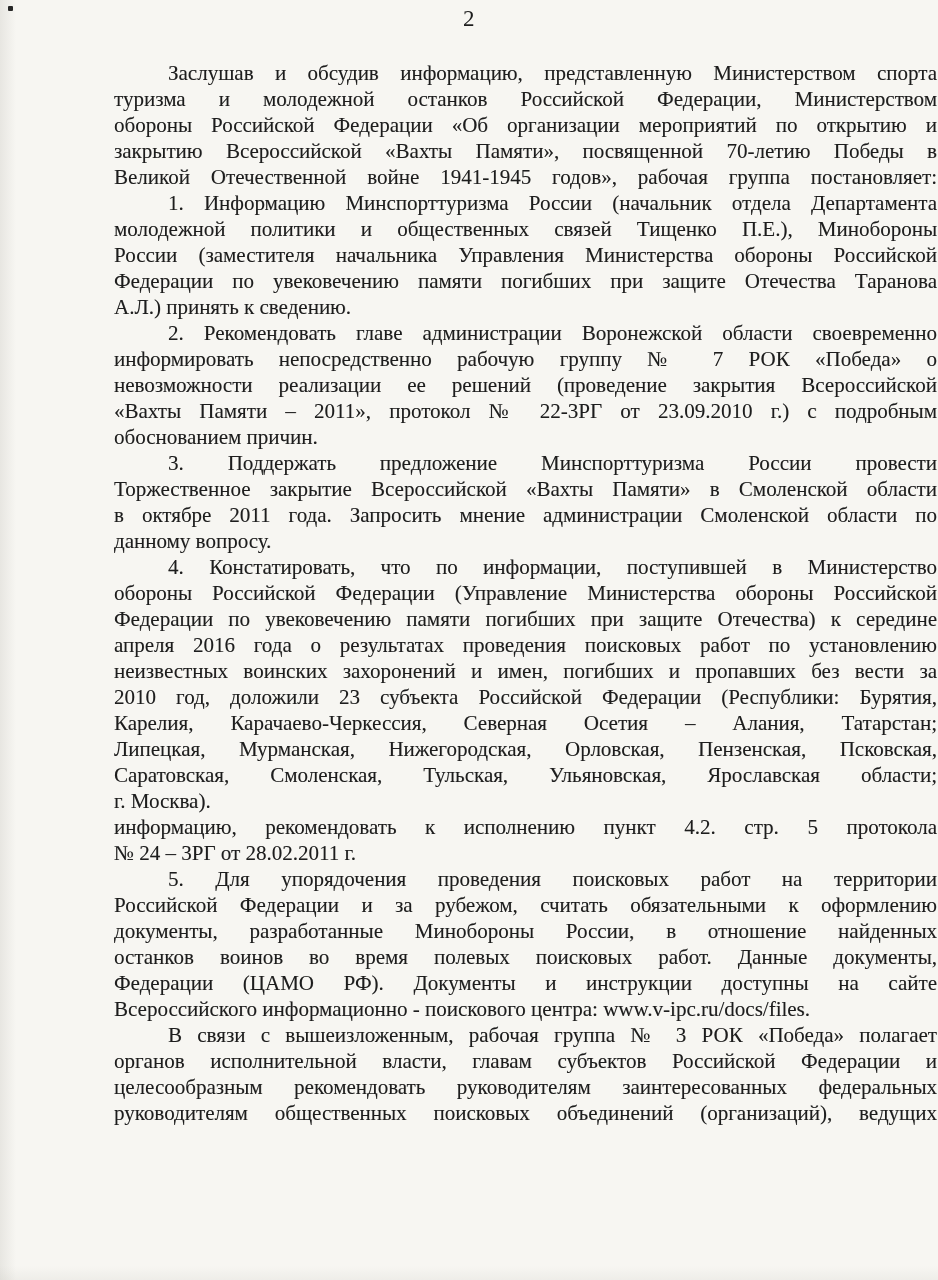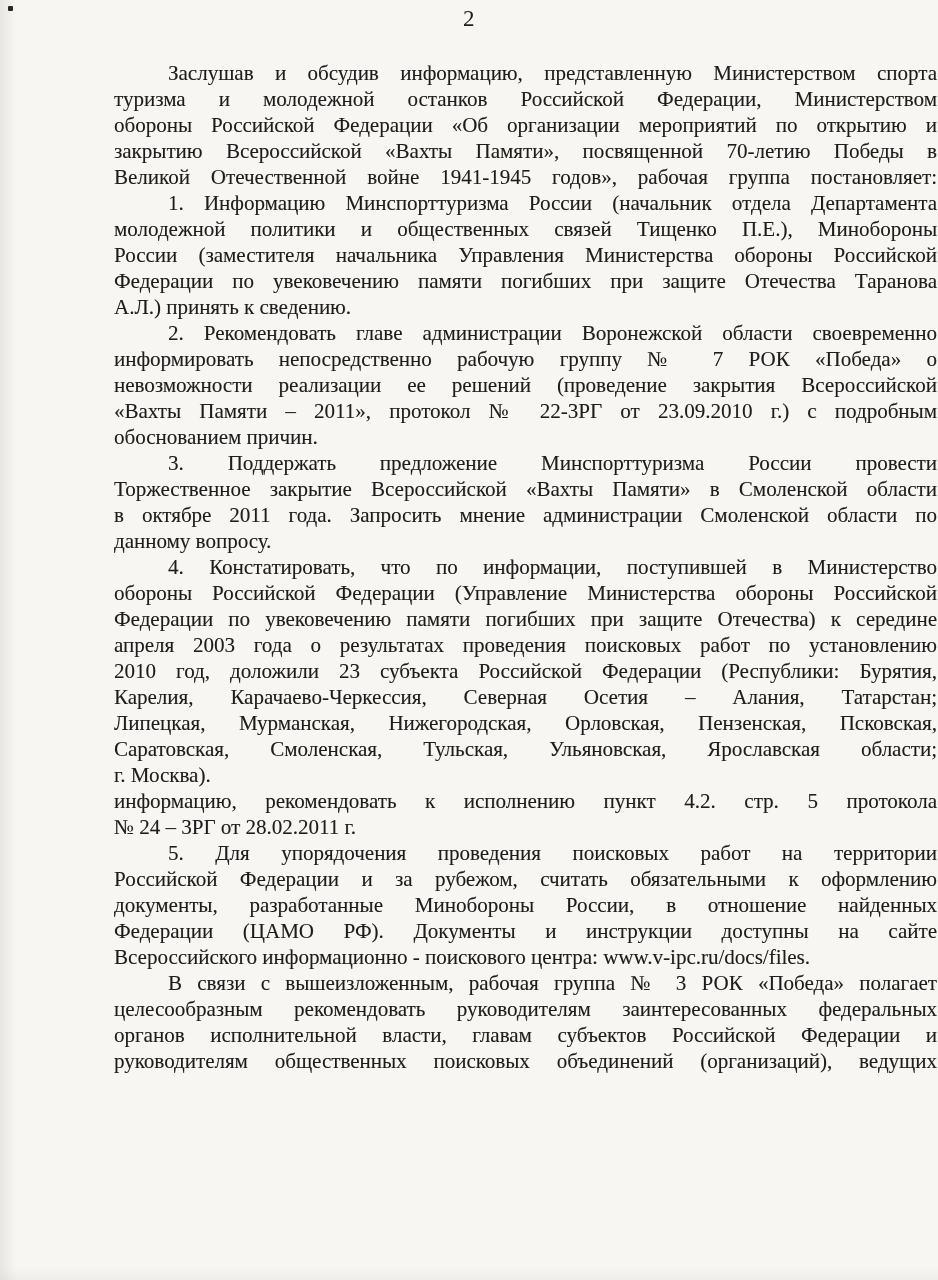--- a/index.html
+++ b/index.html
@@ -99,41 +99,43 @@
     <div class="ln f">3. Поддержать предложение Минспорттуризма России провести</div>
     <div class="ln">Торжественное закрытие Всероссийской «Вахты Памяти» в Смоленской области</div>
     <div class="ln">в октябре 2011 года. Запросить мнение администрации Смоленской области по</div>
     <div class="ln l">данному вопросу.</div>
   </div>
 
   <div class="para">
     <div class="ln f">4. Констатировать, что по информации, поступившей в Министерство</div>
     <div class="ln">обороны Российской Федерации (Управление Министерства обороны Российской</div>
     <div class="ln">Федерации по увековечению памяти погибших при защите Отечества) к середине</div>
-    <div class="ln">апреля 2003 года о результатах проведения поисковых работ по установлению</div>
+    <div class="ln">апреля 2016 года о результатах проведения поисковых работ по установлению</div>
+    <div class="ln">неизвестных воинских захоронений и имен, погибших и пропавших без вести за</div>
     <div class="ln">2010 год, доложили 23 субъекта Российской Федерации (Республики: Бурятия,</div>
     <div class="ln">Карелия, Карачаево-Черкессия, Северная Осетия – Алания, Татарстан;</div>
     <div class="ln">Липецкая, Мурманская, Нижегородская, Орловская, Пензенская, Псковская,</div>
     <div class="ln">Саратовская, Смоленская, Тульская, Ульяновская, Ярославская области;</div>
     <div class="ln l">г. Москва).</div>
   </div>
 
   <div class="para">
     <div class="ln">информацию, рекомендовать к исполнению пункт 4.2. стр. 5 протокола</div>
     <div class="ln l">№ 24 – 3РГ от 28.02.2011 г.</div>
   </div>
 
   <div class="para">
     <div class="ln f">5. Для упорядочения проведения поисковых работ на территории</div>
     <div class="ln">Российской Федерации и за рубежом, считать обязательными к оформлению</div>
     <div class="ln">документы, разработанные Минобороны России, в отношение найденных</div>
+    <div class="ln">останков воинов во время полевых поисковых работ. Данные документы,</div>
     <div class="ln">Федерации (ЦАМО РФ). Документы и инструкции доступны на сайте</div>
     <div class="ln l">Всероссийского информационно - поискового центра: www.v-ipc.ru/docs/files.</div>
   </div>
 
   <div class="para">
     <div class="ln f">В связи с вышеизложенным, рабочая группа № 3 РОК «Победа» полагает</div>
+    <div class="ln">органов исполнительной власти, главам субъектов Российской Федерации и</div>
     <div class="ln">целесообразным рекомендовать руководителям заинтересованных федеральных</div>
-    <div class="ln">органов исполнительной власти, главам субъектов Российской Федерации и</div>
     <div class="ln">руководителям общественных поисковых объединений (организаций), ведущих</div>
   </div>
 
 </div>
 
 </body></html>

